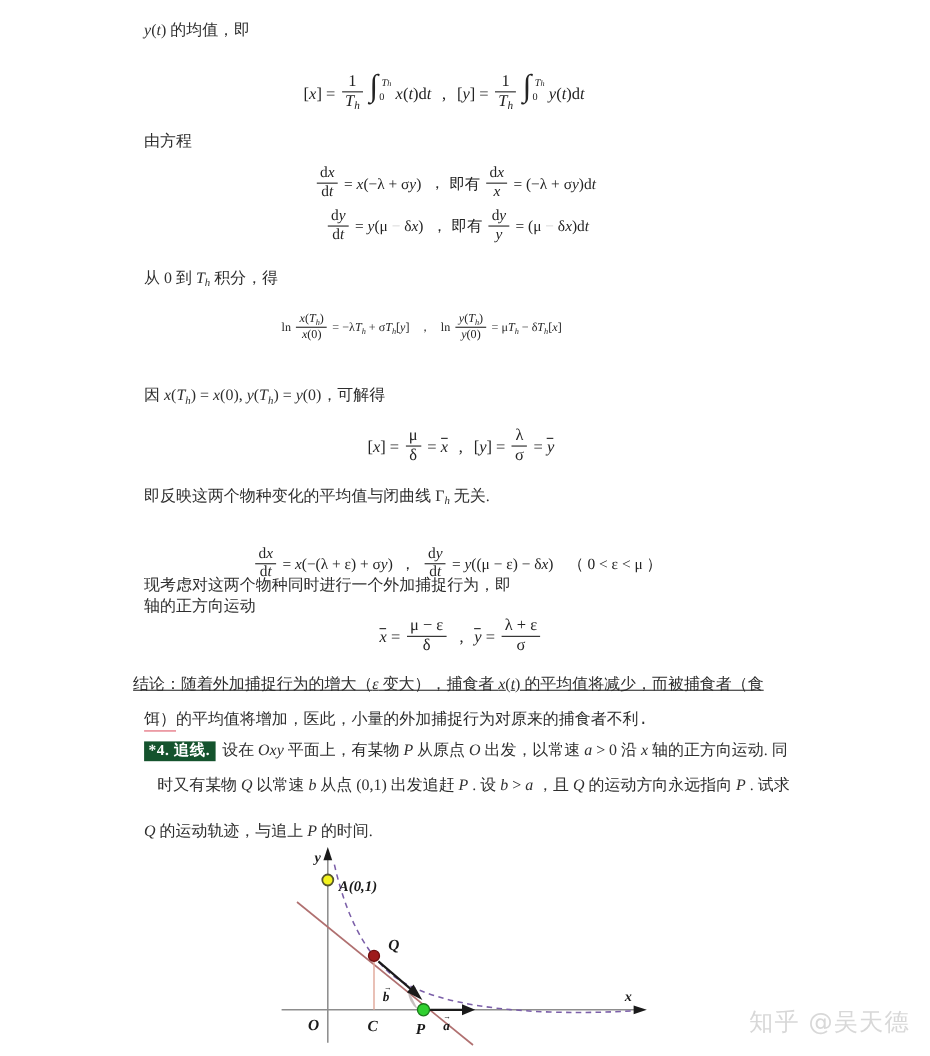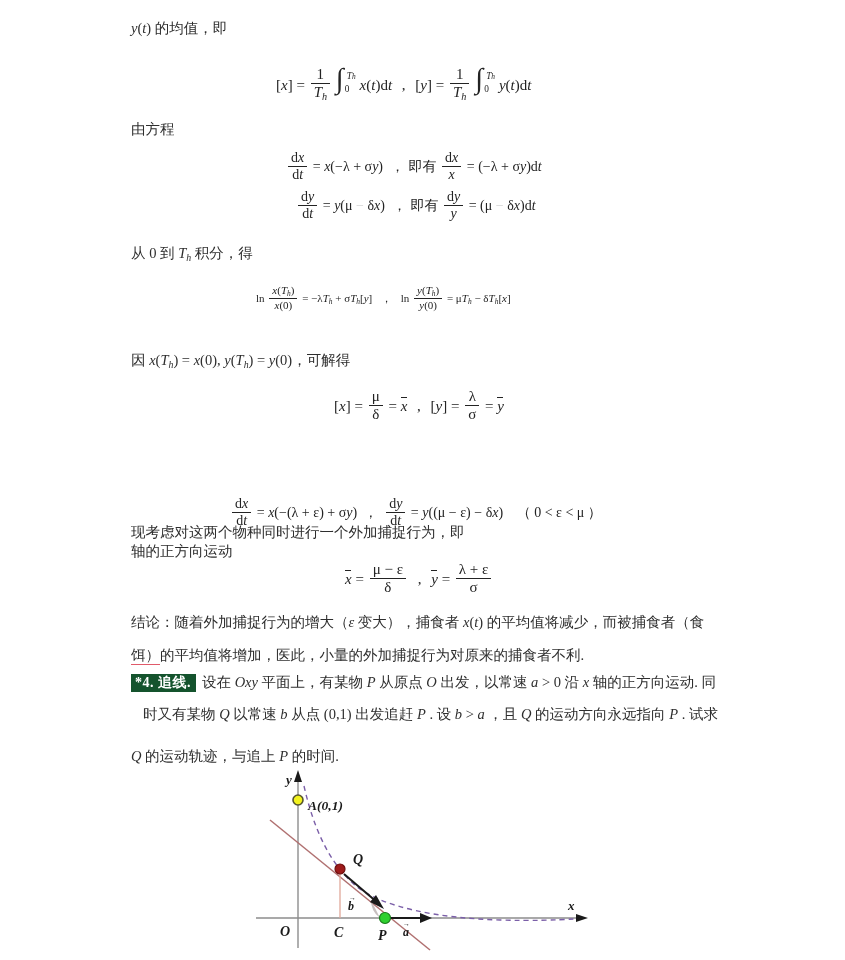--- a/index.html
+++ b/index.html
@@ -207,20 +207,23 @@
   <div class="eq" style="left:334px; top:390px; font-size:15px;">
     [<span class="mi">x</span>] =
     <span class="frac"><span class="num">μ</span><span class="den">δ</span></span>
     = <span class="ovl mi">x</span>
     <span style="padding:0 6px;">,</span>
     [<span class="mi">y</span>] =
     <span class="frac"><span class="num">λ</span><span class="den">σ</span></span>
     = <span class="ovl mi">y</span>
   </div>
 
+  <div class="para" style="left:131px; top:441px;">
+    即反映这两个物种变化的平均值与闭曲线 Γ<span class="sub">h</span> 无关.
+  </div>
 
   <div class="para" style="left:131px; top:474px;margin-top:48px;">现考虑对这两个物种同时进行一个外加捕捉行为，即</div>
 
   <div class="eq" style="left:230px; top:498px; font-size:14px;">
     <span class="frac"><span class="num"><span class="mupr">d</span><span class="mi">x</span></span><span class="den"><span class="mupr">d</span><span class="mi">t</span></span></span>
     = <span class="mi">x</span>(−(λ + ε) + σ<span class="mi">y</span>)
     <span style="padding:0 3px;">，</span>
     <span class="frac"><span class="num"><span class="mupr">d</span><span class="mi">y</span></span><span class="den"><span class="mupr">d</span><span class="mi">t</span></span></span>
     = <span class="mi">y</span>((μ − ε) − δ<span class="mi">x</span>)
     <span style="padding-left:10px;">（ 0 &lt; ε &lt; μ ）</span>
@@ -229,24 +232,24 @@
   <div class="para" style="left:131px; top:541px;">轴的正方向运动</div>
 
   <div class="eq" style="left:345px; top:563px; font-size:15px;">
     <span class="ovl mi">x</span> =
     <span class="frac"><span class="num">μ − ε</span><span class="den">δ</span></span>
     <span style="padding:0 6px;">,</span>
     <span class="ovl mi">y</span> =
     <span class="frac"><span class="num">λ + ε</span><span class="den">σ</span></span>
   </div>
 
-  <div class="para" style="left:131px; top:612px;">
+  <div class="para" style="left:121px; top:612px;text-decoration:underline;">
     结论：随着外加捕捉行为的增大（<span style="font-style:italic">ε</span> 变大），捕食者 <span class="mi">x</span>(<span class="mi">t</span>) 的平均值将减少，而被捕食者（食
   </div>
-  <div class="para" style="left:131px; top:645px;">
+  <div class="para" style="left:131px; top:645px;font-family:Liberation Mono, monospace;">
     <span class="red-underline">饵）</span><span>的平均值将增加，医此，小量的外加捕捉行为对原来的捕食者不利.</span>
   </div>
 
   <div class="para" style="left:131px; top:672px;">
     <span class="redbox">*4. 追线.</span><span style="padding-left:6px;">设在 <span class="mi">Oxy</span> 平面上，有某物 <span class="mi">P</span> 从原点 <span class="mi">O</span> 出发，以常速 <span class="mi">a</span> &gt; 0 沿 <span class="mi">x</span> 轴的正方向运动. 同</span>
   </div>
   <div class="para" style="left:131px; top:704px;margin-left:12px;">
     时又有某物 <span class="mi">Q</span> 以常速 <span class="mi">b</span> 从点 (0,1) 出发追赶 <span class="mi">P</span> . 设 <span class="mi">b</span> &gt; <span class="mi">a</span> ，且 <span class="mi">Q</span> 的运动方向永远指向 <span class="mi">P</span> . 试求
   </div>
   <div class="para" style="left:131px; top:746px;">
@@ -290,14 +293,15 @@
       <text x="101" y="96" font-family="Liberation Serif, serif" font-size="14" font-style="italic" font-weight="bold" fill="#1a1a1a">Q</text>
       <text x="56" y="42" font-family="Liberation Serif, serif" font-size="13.5" font-style="italic" font-weight="bold" fill="#1a1a1a">A(0,1)</text>
 
       <text x="97" y="132" font-family="Liberation Serif, serif" font-size="7" fill="#1a1a1a">→</text>
       <text x="96" y="142" font-family="Liberation Serif, serif" font-size="12" font-style="italic" font-weight="bold" fill="#1a1a1a">b</text>
       <text x="151" y="158" font-family="Liberation Serif, serif" font-size="7" fill="#1a1a1a">→</text>
       <text x="151" y="168" font-family="Liberation Serif, serif" font-size="12" font-style="italic" font-weight="bold" fill="#1a1a1a">a</text>
     </svg>
   </div>
 
+  <div id="watermark">知乎 @吴天德</div>
 
 </div>
 
 </body></html>

